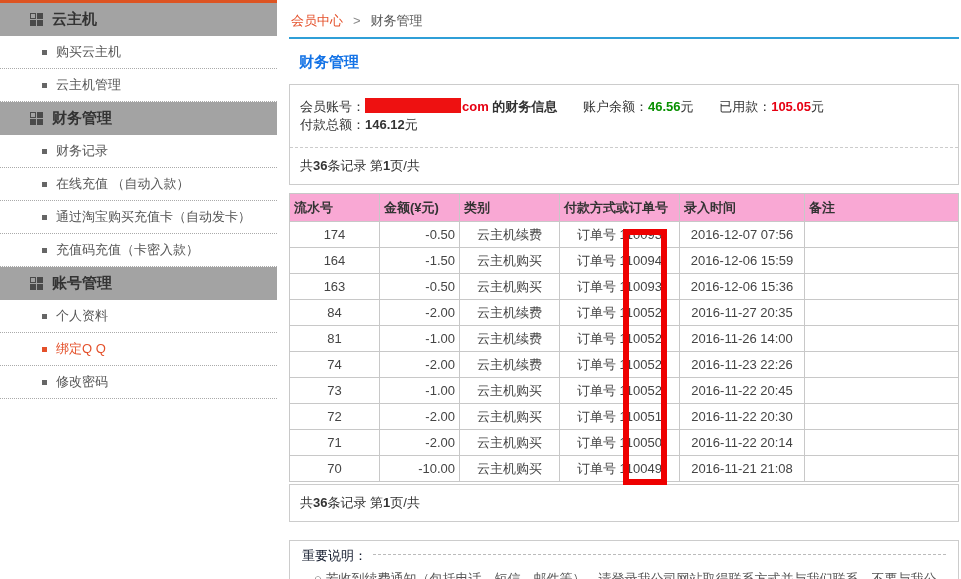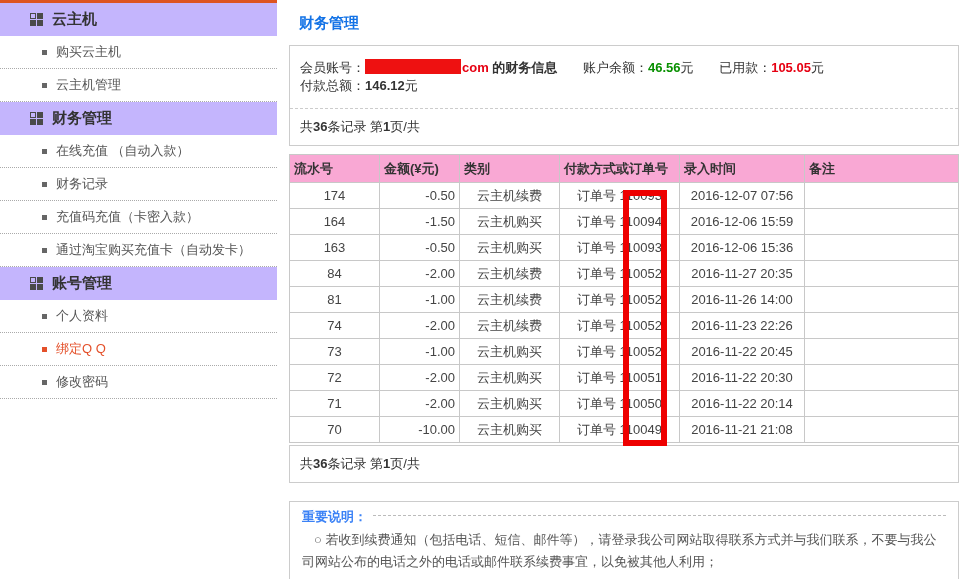--- a/index.html
+++ b/index.html
@@ -2,21 +2,21 @@
 <html><head>
 <meta charset="utf-8">
 <style>
   * { margin:0; padding:0; box-sizing:border-box; }
   html,body { width:961px; height:579px; overflow:hidden; background:#fff;
     font-family:"Liberation Sans","DejaVu Sans",sans-serif; font-size:13px; color:#444; }
   body { position:relative; }
 
   
   .sidebar { position:absolute; left:0; top:0; width:277px; border-top:3px solid #dd5422; }
-  .sb-header { display:flex; align-items:center; height:33px; background:#c4b5fd;
+  .sb-header { display:flex; align-items:center; height:33px; background:#a3a3a3;
     font-size:15px; font-weight:bold; color:#333; padding-left:30px; }
   .grid-icon { display:inline-grid; grid-template-columns:6px 6px; grid-template-rows:6px 6px;
     gap:1px; margin-right:9px; }
   .grid-icon i { background:#4a4a4a; }
   .grid-icon i:first-child { background:transparent; border:1.5px solid #4a4a4a; }
   .sb-item { display:flex; align-items:center; height:33px; padding-left:42px; color:#555;
     border-bottom:1px dotted #aaa; cursor:pointer; background:#fff; }
   .sb-item .bullet { width:5px; height:5px; background:#666; margin-right:9px; flex:0 0 auto; }
   .sb-item.active { color:#e4502a; }
   .sb-item.active .bullet { background:#e4502a; }
@@ -53,21 +53,21 @@
   th.col0{width:90px;} th.col1{width:80px;} th.col2{width:100px;}
   th.col3{width:120px;} th.col4{width:125px;}
 
   .red-box { position:absolute; left:334px; top:36px; width:44px; height:256px;
     border:6px solid #ee0000; pointer-events:none; }
 
   .pager-box { border:1px solid #ccc; margin-top:2px; }
 
   .notice-box { border:1px solid #ccc; margin-top:18px; padding:6px 12px 8px 12px; }
   .notice-title-row { display:flex; align-items:center; }
-  .notice-title { color:#3b82f6; font-weight:bold; white-space:nowrap; }
+  .notice-title { color:#0f172a; font-weight:normal; white-space:nowrap; }
   .notice-dash { flex:1; border-bottom:1px dashed #bbb; margin:0 0 4px 6px; }
   .notice-text { color:#555; line-height:22px; margin-top:3px; text-indent:12px; }
 </style>
 </head>
 <body>
 
 <div class="sidebar">
     <div class="sb-header">
       <span class="grid-icon">
         <i></i>
@@ -89,33 +89,33 @@
       <span class="grid-icon">
         <i></i>
         <i></i>
         <i></i>
         <i></i>
       </span>
       <span>财务管理</span>
     </div>
     <div class="sb-item">
       <span class="bullet"></span>
+      <span>财务记录</span>
+    </div>
+    <div class="sb-item">
+      <span class="bullet"></span>
       <span>在线充值 （自动入款）</span>
     </div>
     <div class="sb-item">
       <span class="bullet"></span>
-      <span>财务记录</span>
+      <span>通过淘宝购买充值卡（自动发卡）</span>
     </div>
     <div class="sb-item">
       <span class="bullet"></span>
       <span>充值码充值（卡密入款）</span>
-    </div>
-    <div class="sb-item">
-      <span class="bullet"></span>
-      <span>通过淘宝购买充值卡（自动发卡）</span>
     </div>
     <div class="sb-header">
       <span class="grid-icon">
         <i></i>
         <i></i>
         <i></i>
         <i></i>
       </span>
       <span>账号管理</span>
     </div>
@@ -128,20 +128,23 @@
       <span>绑定Q Q</span>
     </div>
     <div class="sb-item">
       <span class="bullet"></span>
       <span>修改密码</span>
     </div>
   </div>
 
 <div class="main">
 
+  <div class="breadcrumb">
+    <a class="home">会员中心</a><span class="sep">&gt;</span><span>财务管理</span>
+  </div>
 
   <div class="page-title">财务管理</div>
 
   <div class="info-box">
     <div class="account-line">
       <span class="grp"><span>会员账号：</span><span class="redact"></span><span class="red-b">com</span><span class="dark-b"> 的财务信息</span></span>
       <span class="grp"><span>账户余额：</span><span class="green-b">46.56</span><span>元</span></span>
       <span class="grp"><span>已用款：</span><span class="red-b">105.05</span><span>元</span></span>
       <span class="grp"><span>付款总额：</span><span class="dark-b">146.12</span><span>元</span></span>
     </div>

